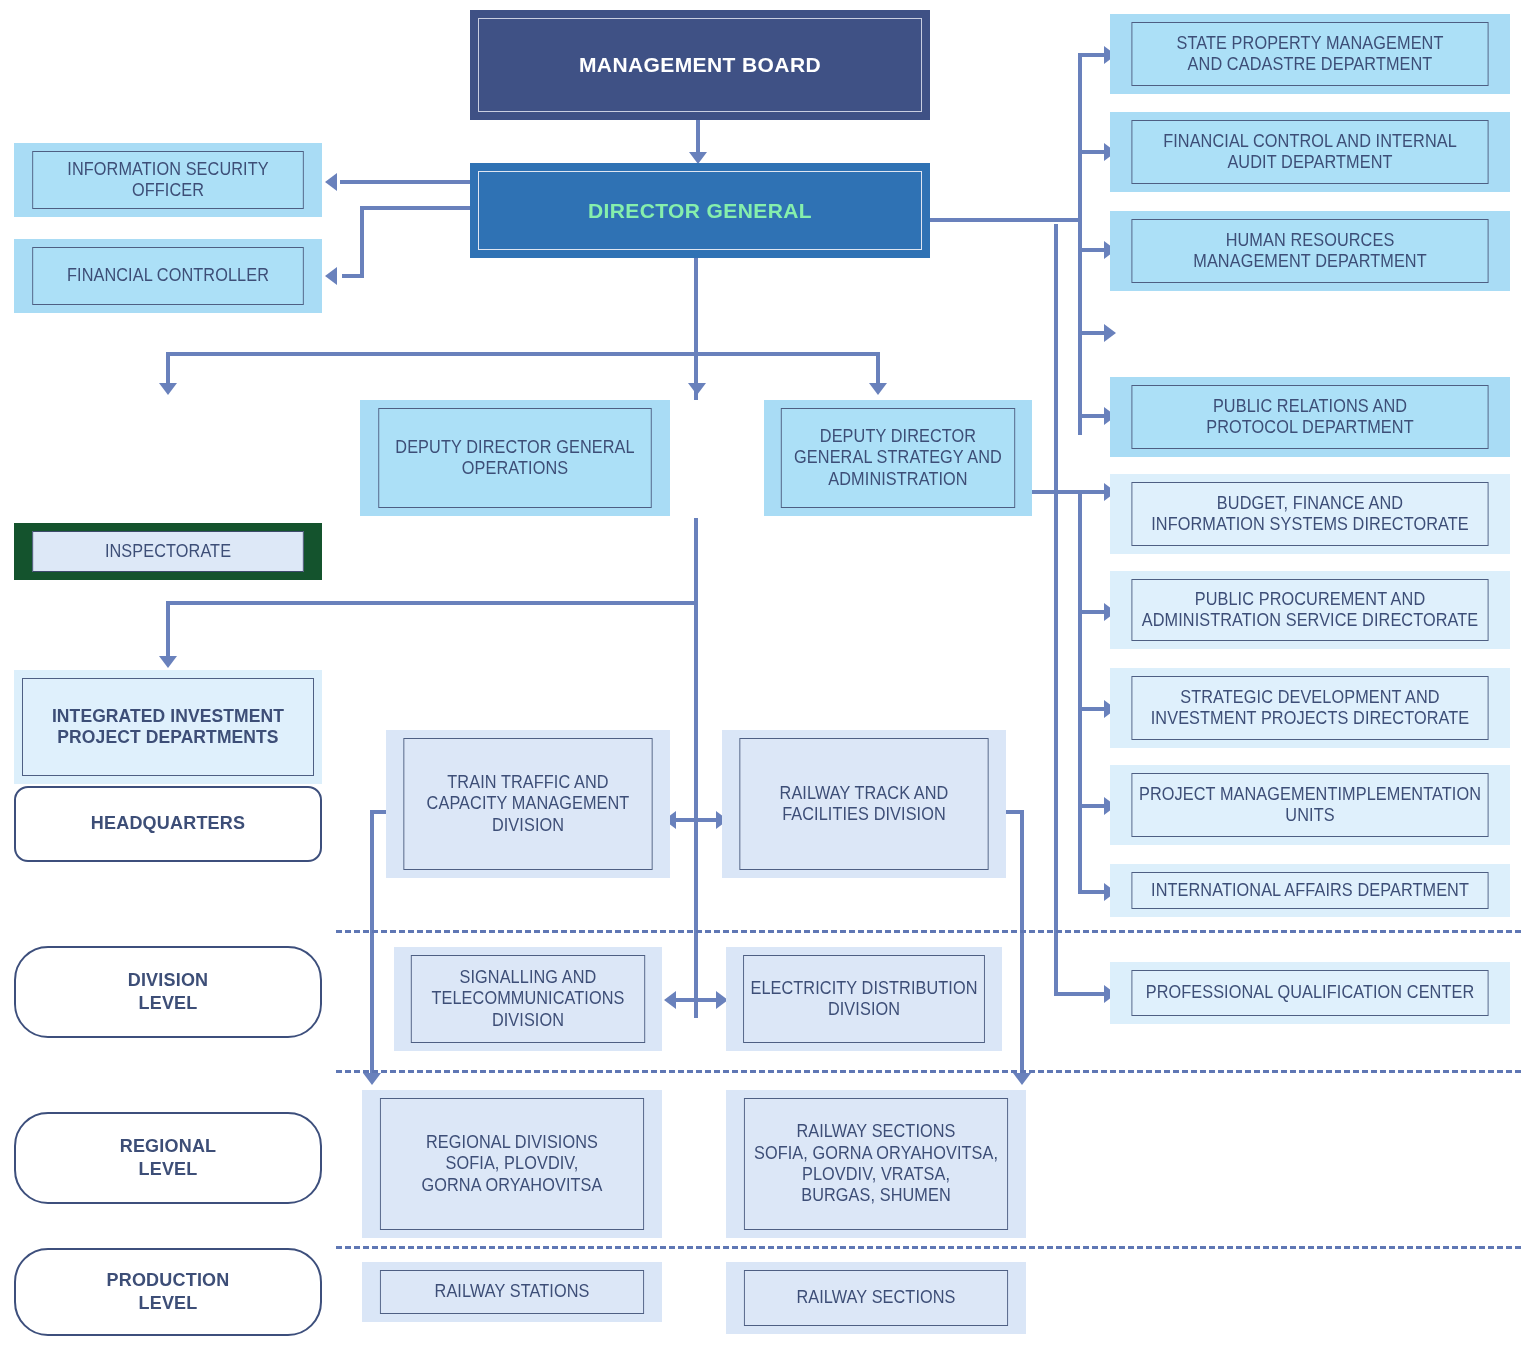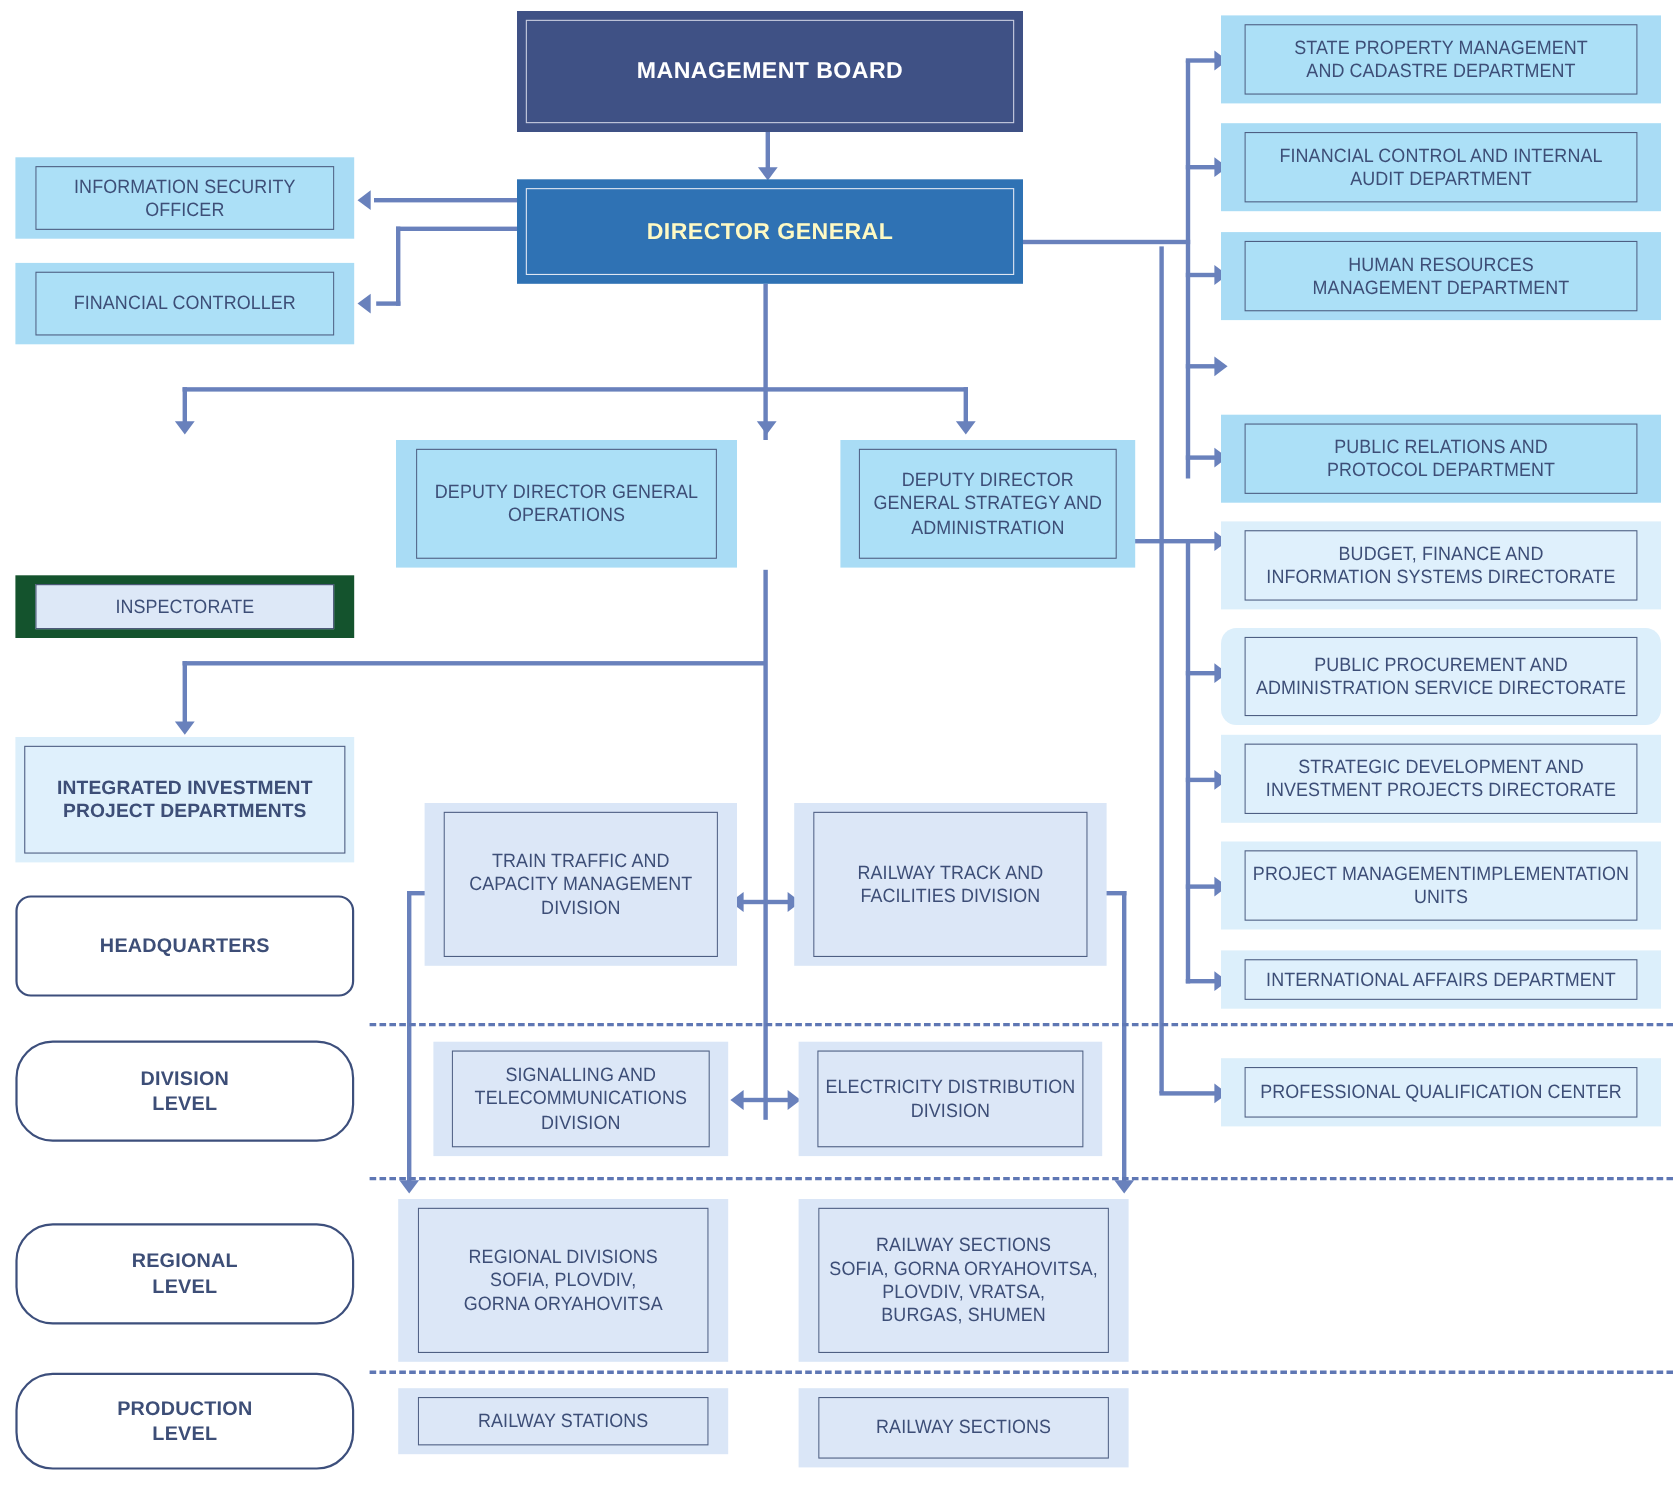--- a/index.html
+++ b/index.html
@@ -31,21 +31,21 @@
     align-items:center;
     justify-content:center;
     text-align:center;
     line-height:1.22;
     letter-spacing:.1px;
   }
   
   .sh-navy{background:#3f5185;}
   .sh-navy .inner{border:1px solid #c9cee0;color:#ffffff;font-weight:bold;font-size:21px;letter-spacing:.4px;}
   .sh-blue{background:#2f72b4;}
-  .sh-blue .inner{border:1px solid #dfe6f2;color:#fef9c3;font-weight:bold;font-size:21px;letter-spacing:.4px;}
+  .sh-blue .inner{border:1px solid #dfe6f2;color:#86efac;font-weight:bold;font-size:21px;letter-spacing:.4px;}
   .sh-med{background:#a9dcf5;}
   .sh-med .inner{border:1.5px solid #4e5f83;background:#ace0f7;color:#3d4e77;font-size:17.5px;}
   .sh-light{background:#dceffb;}
   .sh-light .inner{border:1.5px solid #4e5f83;background:#dff0fc;color:#3d4e77;font-size:17.5px;}
   .sh-pale{background:#14532d;}
   .sh-pale .inner{border:1.5px solid #3d4a6b;background:#dde8f7;color:#3d4e77;font-size:17.5px;}
   .sh-grey{background:#dae6f7;}
   .sh-grey .inner{border:1.5px solid #4e5f83;background:#dce7f7;color:#3d4e77;font-size:17.5px;}
   
   .cond .inner{transform:scaleX(.93);}
@@ -207,21 +207,21 @@
 
   <div class="node sh-light" style="left:14px;top:670px;width:308px;height:114px;">
     <div class="inner" style="font-weight:bold;">
       <span>
         <span>INTEGRATED INVESTMENT</span><br>
         <span>PROJECT DEPARTMENTS</span>
       </span>
     </div>
   </div>
 
-  <div class="pill" style="left:14px;top:814px;width:308px;height:92px;border-radius:14px;">
+  <div class="pill" style="left:14px;top:786px;width:308px;height:76px;border-radius:14px;">
     <span>
       <span>HEADQUARTERS</span>
     </span>
   </div>
   <div class="pill" style="left:14px;top:946px;width:308px;height:92px;">
     <span>
       <span>DIVISION</span><br>
       <span>LEVEL</span>
     </span>
   </div>
@@ -272,21 +272,21 @@
   </div>
 
   <div class="node sh-light cond" style="left:1110px;top:474px;width:400px;height:80px;">
     <div class="inner">
       <span>
         <span>BUDGET, FINANCE AND</span><br>
         <span>INFORMATION SYSTEMS DIRECTORATE</span>
       </span>
     </div>
   </div>
-  <div class="node sh-light cond" style="left:1110px;top:571px;width:400px;height:88px;border-radius:14px;">
+  <div class="node sh-light cond" style="left:1110px;top:571px;width:400px;height:78px;">
     <div class="inner">
       <span>
         <span>PUBLIC PROCUREMENT AND</span><br>
         <span>ADMINISTRATION SERVICE DIRECTORATE</span>
       </span>
     </div>
   </div>
   <div class="node sh-light cond" style="left:1110px;top:668px;width:400px;height:80px;">
     <div class="inner">
       <span>

